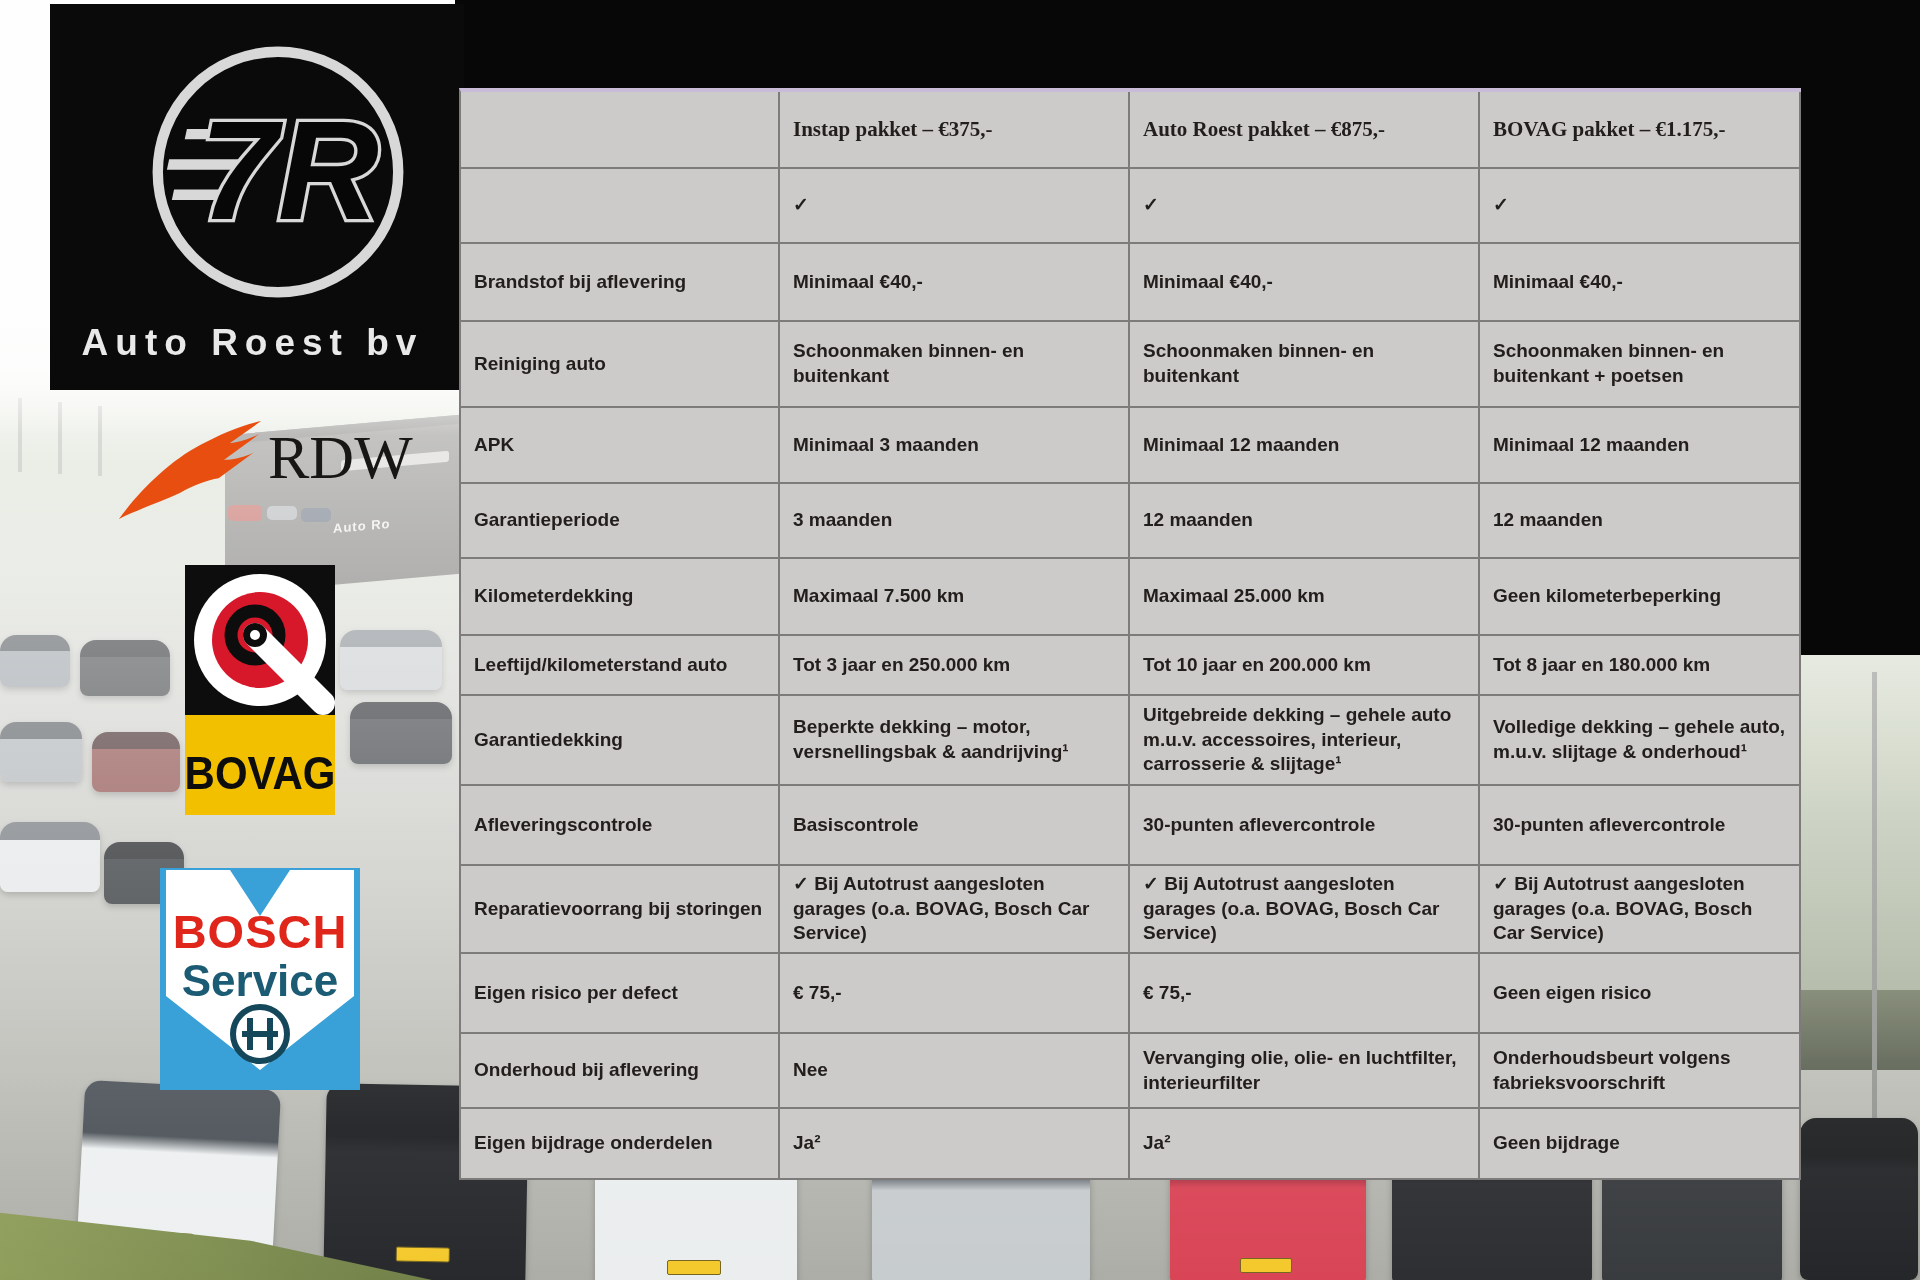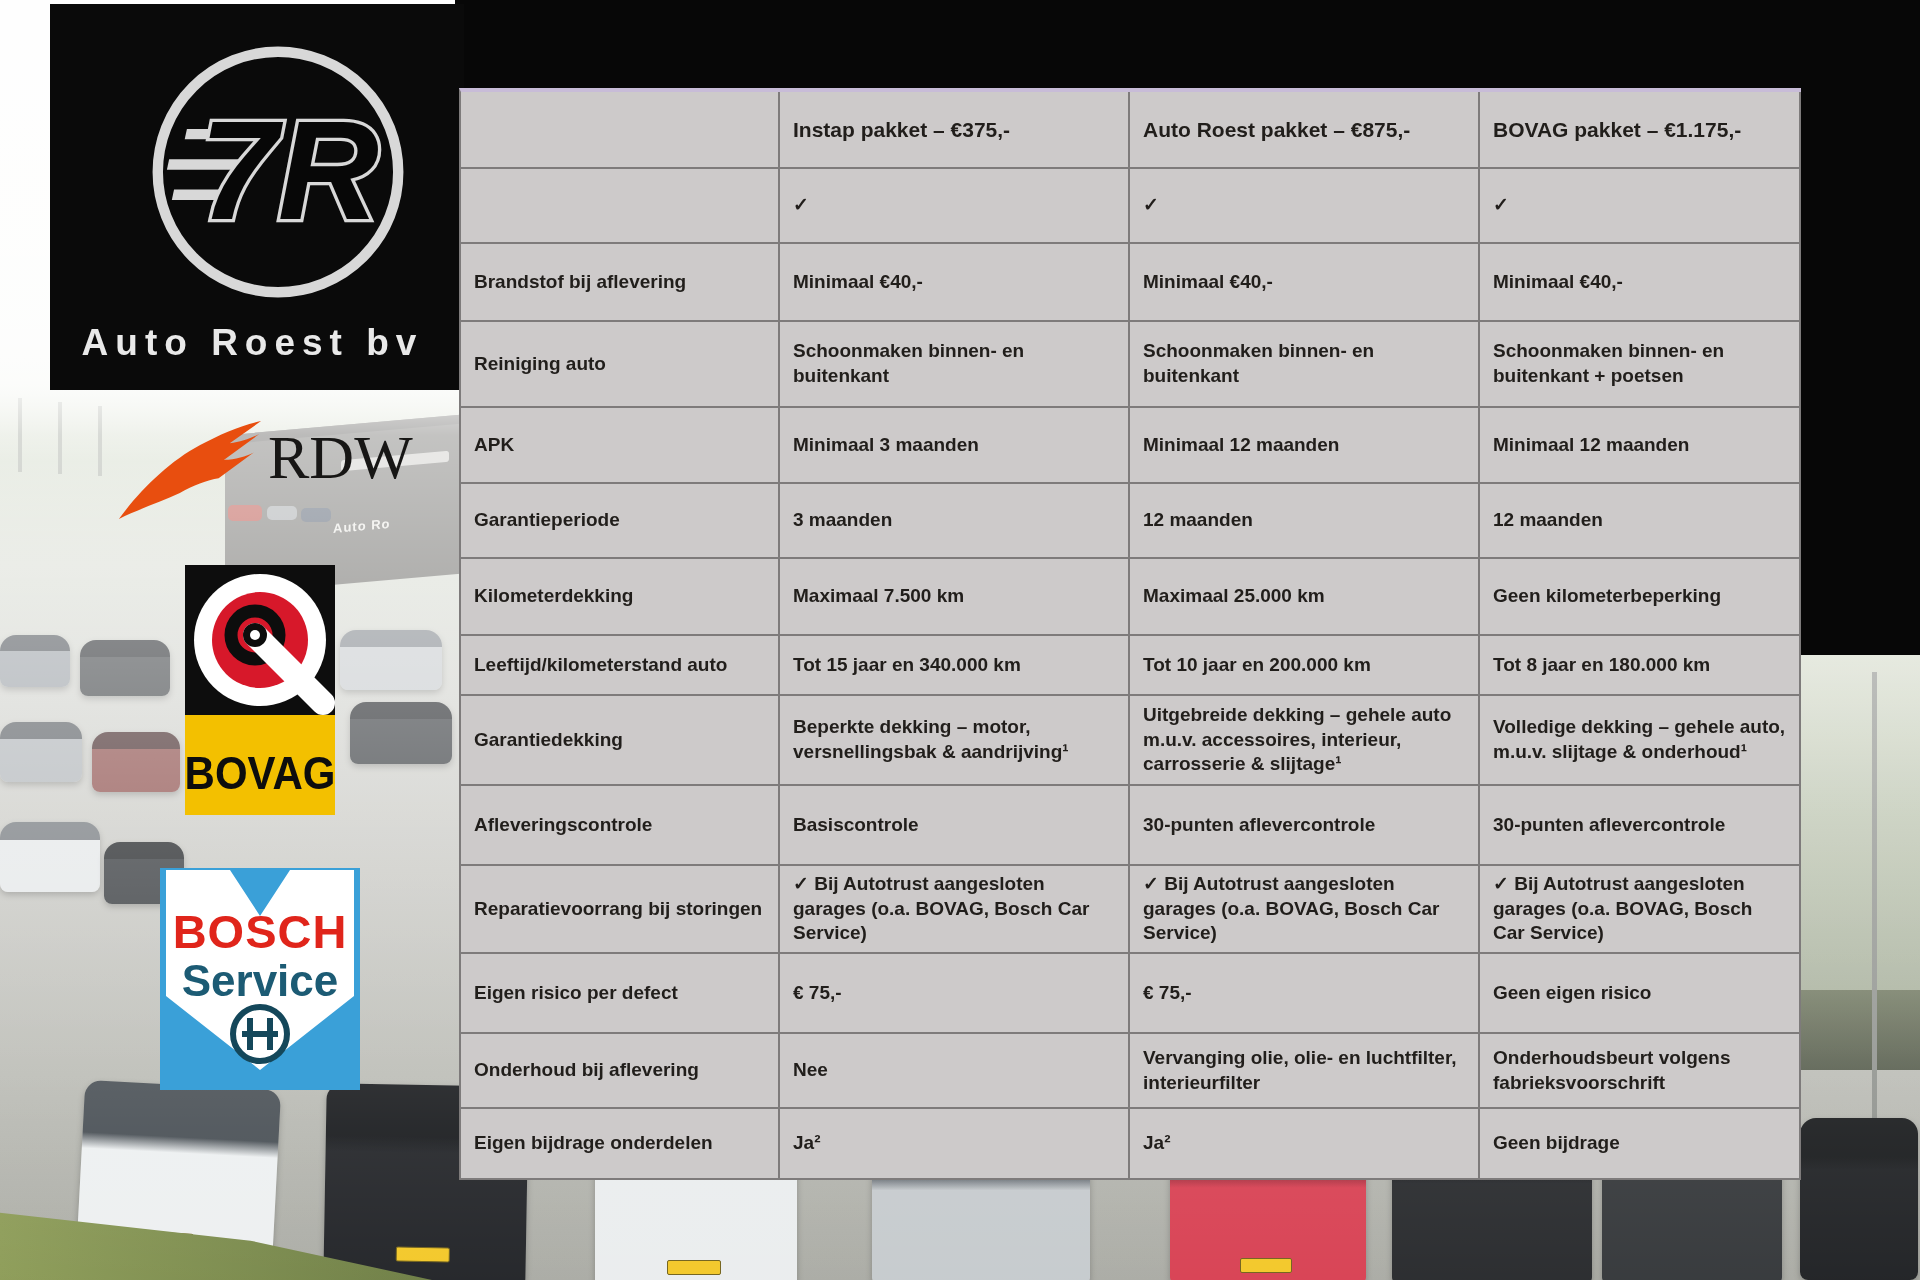--- a/index.html
+++ b/index.html
@@ -57,21 +57,21 @@
 
   
   #table-wrap{position:absolute;left:459px;top:88px;width:1340px;
       border-top:4px solid #c8bcd8;border-left:2px solid #7e7b7b;background:#cdcaca;}
   table.pkg{border-collapse:separate;border-spacing:0;table-layout:fixed;width:1340px;
       background:#cdcaca;}
   table.pkg th,table.pkg td{border-right:2px solid #7e7b7b;border-bottom:2px solid #7e7b7b;
       box-sizing:border-box;vertical-align:middle;text-align:left;
       padding:6px 12px 6px 13px;color:#211e1b;font-weight:bold;
       font-size:19px;line-height:1.3;overflow:hidden;}
-  table.pkg thead th{font-size:21px;}
+  table.pkg thead th{font-size:21px;font-family:Liberation Serif, serif;}
   table.pkg thead tr{height:77px;}
   table.pkg tbody tr:nth-child(1){height:75px;}
   table.pkg tbody tr:nth-child(2){height:78px;}
   table.pkg tbody tr:nth-child(3){height:86px;}
   table.pkg tbody tr:nth-child(4){height:76px;}
   table.pkg tbody tr:nth-child(5){height:75px;}
   table.pkg tbody tr:nth-child(6){height:77px;}
   table.pkg tbody tr:nth-child(7){height:60px;}
   table.pkg tbody tr:nth-child(8){height:90px;}
   table.pkg tbody tr:nth-child(9){height:80px;}
@@ -247,21 +247,21 @@
             <td>12 maanden</td>
           </tr>
           <tr>
             <th>Kilometerdekking</th>
             <td>Maximaal 7.500 km</td>
             <td>Maximaal 25.000 km</td>
             <td>Geen kilometerbeperking</td>
           </tr>
           <tr>
             <th>Leeftijd/kilometerstand auto</th>
-            <td>Tot 15 jaar en 340.000 km</td>
+            <td>Tot 3 jaar en 250.000 km</td>
             <td>Tot 10 jaar en 200.000 km</td>
             <td>Tot 8 jaar en 180.000 km</td>
           </tr>
           <tr>
             <th>Garantiedekking</th>
             <td>Beperkte dekking – motor, versnellingsbak &amp; aandrijving¹</td>
             <td>Uitgebreide dekking – gehele auto m.u.v. accessoires, interieur, carrosserie &amp; slijtage¹</td>
             <td>Volledige dekking – gehele auto, m.u.v. slijtage &amp; onderhoud¹</td>
           </tr>
           <tr>

